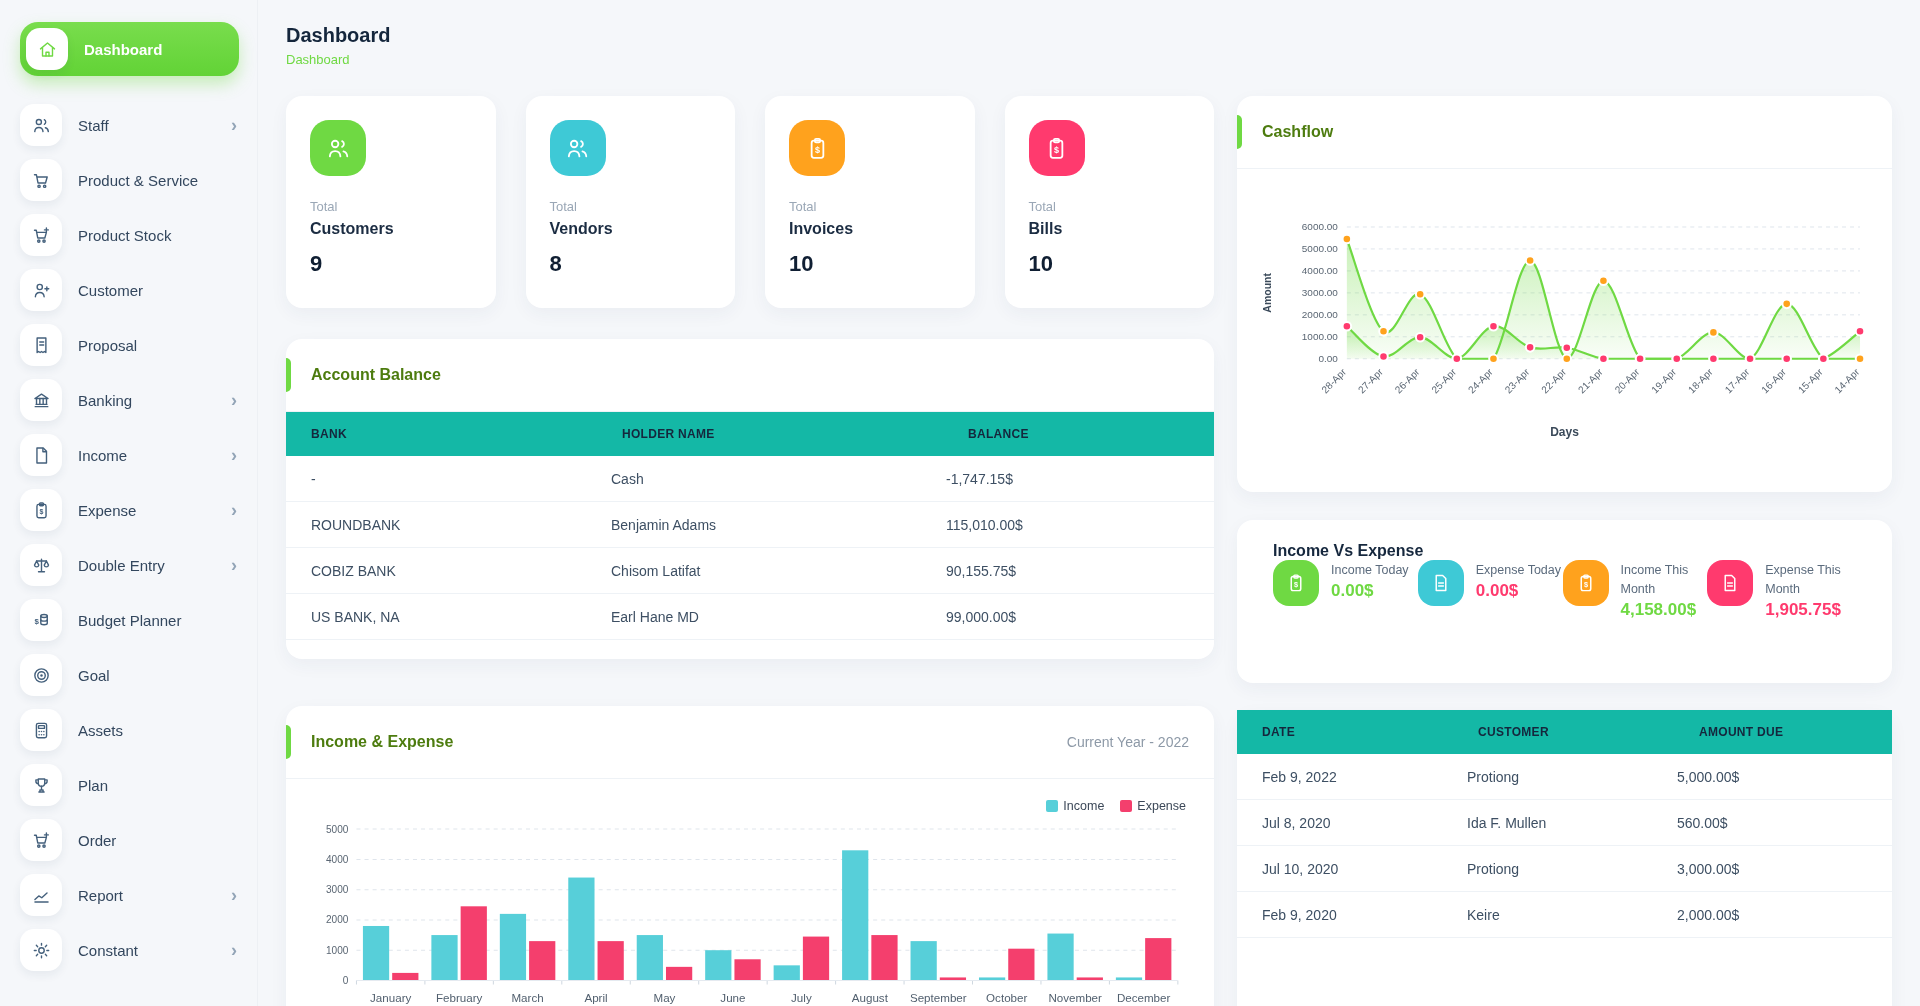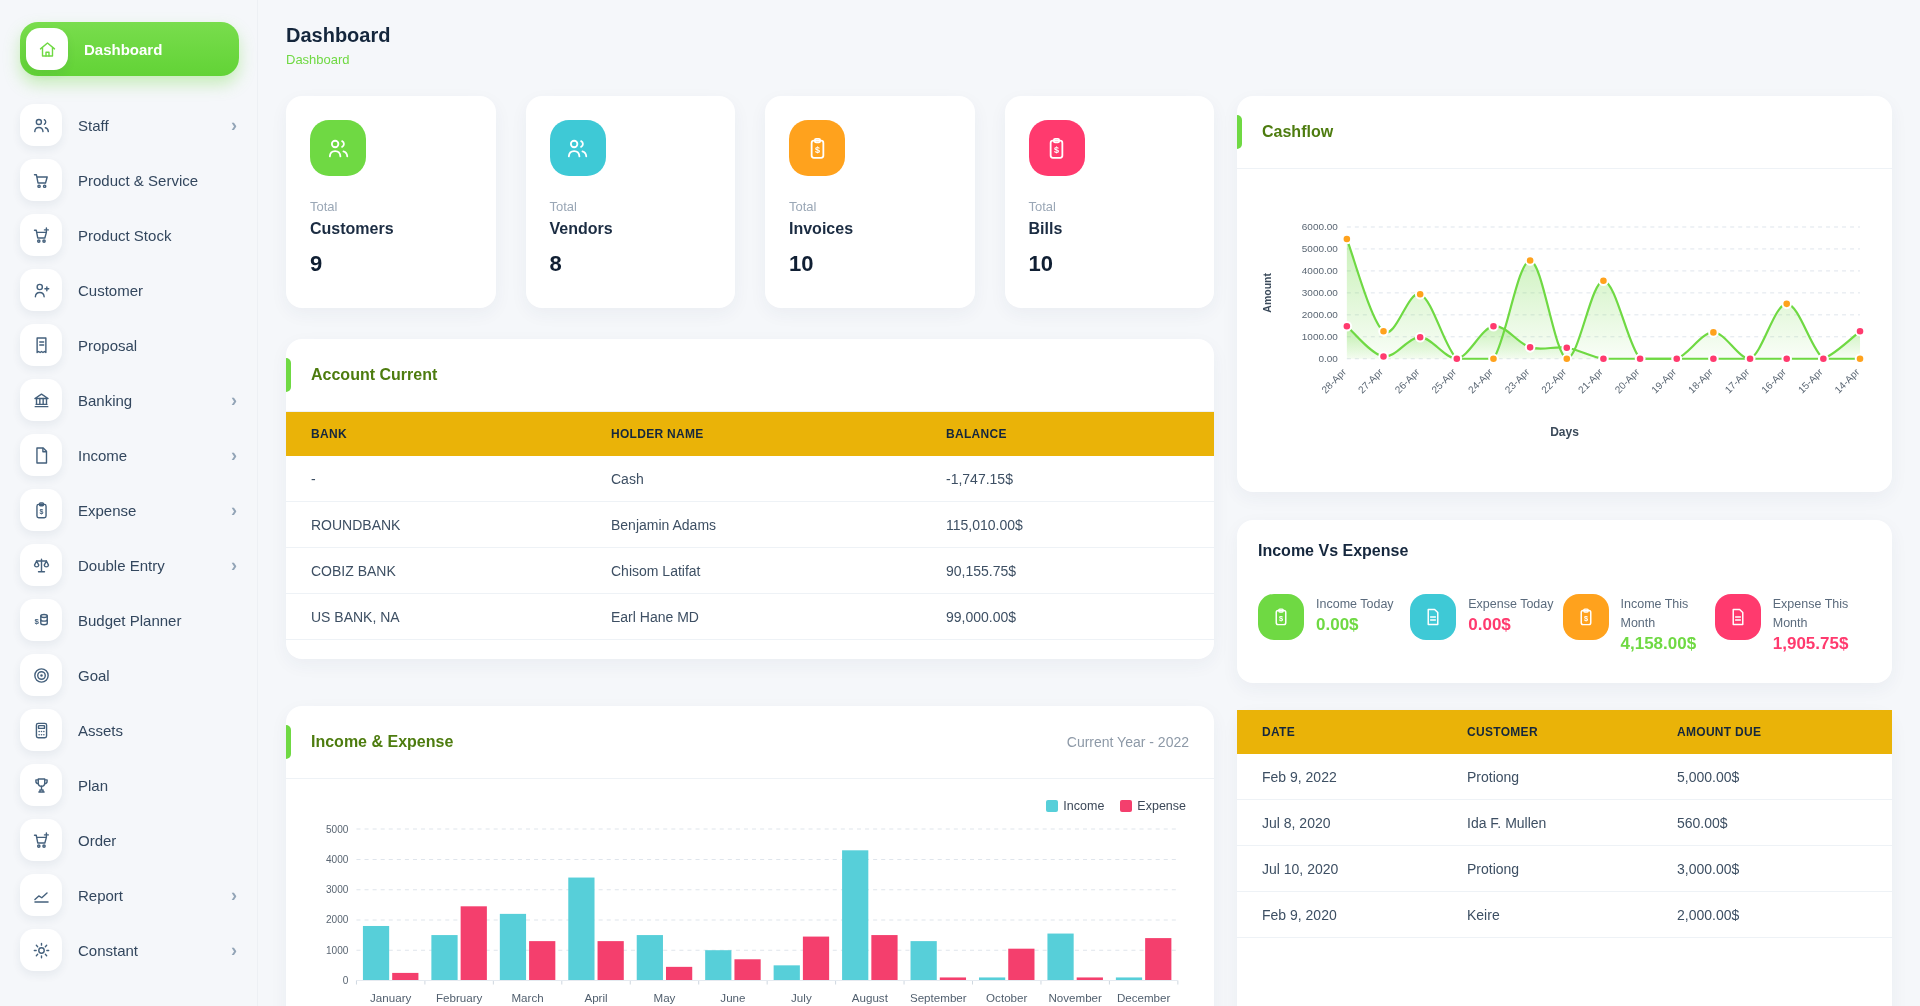--- a/index.html
+++ b/index.html
@@ -46,32 +46,32 @@
   .stat-icon{width:56px;height:56px;border-radius:19px;color:#fff;display:flex;
     align-items:center;justify-content:center;margin-bottom:23px;}
   .stat-icon .ic{width:27px;height:27px;}
   .stat-top{font-size:13px;color:#9aa7b6;}
   .stat-label{font-size:16px;font-weight:700;color:#1b2c42;margin-top:6px;}
   .stat-value{font-size:22px;font-weight:700;color:#101f33;margin-top:13px;}
   
   .thead,.trow{display:grid;align-items:center;padding:0 25px;}
   .ab-grid{grid-template-columns:300px 335px 1fr;}
   .li-grid{grid-template-columns:205px 210px 1fr;}
-  .thead{height:44px;background:#eab308;}
+  .thead{height:44px;background:#14b8a6;gap:11px;}
   .th{font-size:12px;font-weight:700;color:#15273d;letter-spacing:.3px;}
   .trow{height:45px;border-bottom:1px solid #eef2f6;}
   .td{font-size:14px;color:#3d4f63;}
   
   .cashflow-card{height:396px;margin-bottom:28px;}
   .cf-body{padding:40px 18px 0 18px;}
   .days-label{text-align:center;font-size:12px;font-weight:700;color:#3b4a5a;margin-top:0px;}
   
-  .ive-card{height:163px;margin-bottom:27px;padding:22px 21px;}
+  .ive-card{height:163px;margin-bottom:27px;padding:22px 36px;}
   .ive-title{font-size:16px;font-weight:700;color:#15273d;}
-  .ive-row{display:flex;justify-content:space-between;margin-top:34px;padding-right:4px;}
+  .ive-row{display:flex;justify-content:space-between;margin-top:0;padding-right:4px;}
   .ive-item{display:flex;gap:12px;width:154px;}
   .ive-icon{width:46px;height:46px;border-radius:16px;flex:none;color:#fff;
     display:flex;align-items:center;justify-content:center;}
   .ive-icon .ic{width:22px;height:22px;}
   .ive-label{font-size:12.5px;font-weight:500;color:#5b6b7d;line-height:1.35;}
   .ive-value{font-size:17px;font-weight:700;margin-top:2px;}
   
   .ie-card{height:560px;}
   .ie-body{padding:10px 24px 0 24px;}
   .legend{display:flex;justify-content:flex-end;gap:16px;margin:10px 4px 4px 0;}
@@ -430,21 +430,21 @@
             </svg>
           </div>
           <div class="stat-top">Total</div>
           <div class="stat-label">Bills</div>
           <div class="stat-value">10</div>
         </div>
       </div>
 
     <div class="card" style="height:320px;margin-bottom:47px;">
       <div class="card-head accent">
-        <div class="card-title">Account Current</div>
+        <div class="card-title">Account Balance</div>
       </div>
       <div class="thead ab-grid">
         <span class="th">BANK</span>
         <span class="th">HOLDER NAME</span>
         <span class="th">BALANCE</span>
       </div>
       <div>
 
       <div class="trow ab-grid">
             <span class="td">-</span>

